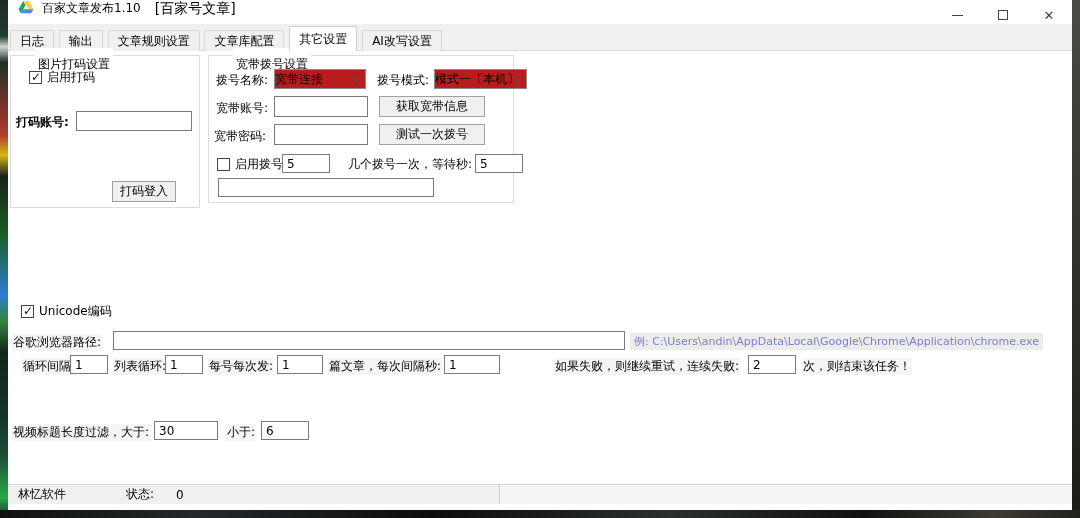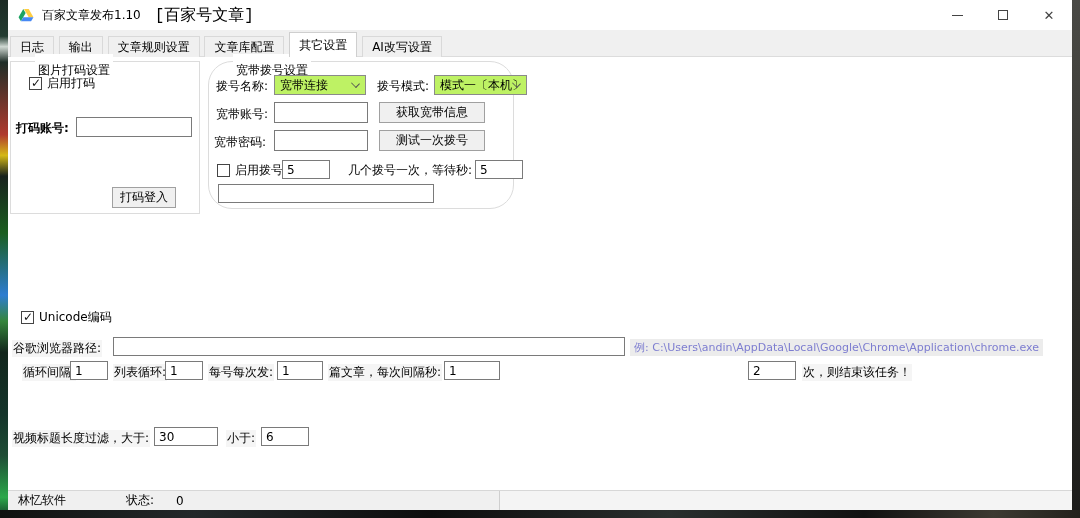--- a/index.html
+++ b/index.html
@@ -12,24 +12,24 @@
       #b03a2e 26%,#d4b816 30%,#18221e 34%,#1b5e20 45%,#2e7dd1 57%,#35853b 62%,
       #12261c 68%,#14342a 80%,#1e4d35 88%,#2ba84a 96%,#123a26 100%); }
   .desktop-right { position:absolute; right:0; top:0; width:8px; height:518px;
     background:linear-gradient(to bottom,#4a4a46 0%,#3a3a36 30%,#2c2c28 60%,#1c1c1a 100%); }
   .desktop-bottom { position:absolute; left:0; bottom:0; width:1080px; height:8px;
     background:linear-gradient(to right,#101210 0%,#23282a 18%,#0d0d0d 40%,#2a2f2e 62%,#111 80%,#3c3a32 92%,#23211c 100%); }
 
   .window { position:absolute; left:8px; top:0; width:1064px; height:510px; background:#fff; }
 
   
-  .titlebar { position:relative; height:30px; background:#fff; display:flex; align-items:center; }
+  .titlebar { position:relative; height:24px; background:#fff; display:flex; }
   .app-icon { margin-left:10px; width:16px; height:15px; display:inline-block; }
   .title-text { margin-left:8px; font-size:12px; }
-  .title-sub { margin-left:14px; font-size:16px;font-family:Liberation Mono, monospace; }
+  .title-sub { margin-left:14px; font-size:14px; }
   .win-btns { position:absolute; right:0; top:0; height:30px; display:flex; }
   .win-btn { width:46px; height:30px; display:flex; align-items:center; justify-content:center; color:#444; font-size:12px; }
   .glyph-min { width:11px; height:1px; background:#444; display:inline-block; }
   .glyph-max { width:10px; height:10px; border:1px solid #444; display:inline-block; }
   .glyph-close { font-size:13px; line-height:1; }
 
   
   .tabbar { position:relative; height:27px; background:#f0f0f0; border-bottom:1px solid #dcdcdc; padding-left:2px; }
   .tab { position:relative; display:inline-block; height:21px; line-height:21px; margin-top:5px; padding:0 9px; background:#f0f0f0; border:1px solid #d9d9d9; border-bottom:none; margin-right:1px; vertical-align:bottom; }
   .tab.active { height:25px; line-height:25px; margin-top:2px; background:#fff; z-index:3; border-color:#cfcfcf; }
@@ -40,21 +40,21 @@
   .groupbox { position:absolute; border:1px solid #dcdcdc; }
   .groupbox .gtitle { position:absolute; top:-8px; left:24px; background:#fff; padding:8px 3px; white-space:nowrap; }
 
   .lbl { position:absolute; white-space:nowrap; background:#f5f5f5; padding:0 1px; }
   .lbl.plain { background:transparent; }
 
   .tbox { position:absolute; border:1px solid #7a7a7a; background:#fff; font-family:"DejaVu Sans","Liberation Sans",sans-serif; font-size:12px; padding:1px 4px; outline:none; }
 
   .btn { position:absolute; background:#f0f0f0; border:1px solid #a0a0a0; font-size:12px; text-align:center; font-family:"DejaVu Sans","Liberation Sans",sans-serif; }
 
-  .combo { position:absolute; background:#bef264; border:1px solid #8a8a8a; display:flex; align-items:center; padding-left:5px; }
+  .combo { position:absolute; background:#b91c1c; border:1px solid #8a8a8a; display:flex; align-items:center; }
   .combo .chev { position:absolute; right:6px; top:5px; width:7px; height:7px; border-right:1px solid #555; border-bottom:1px solid #555; transform:rotate(45deg) scale(1,.8); transform-origin:center; margin-top:-1px; }
 
   .cb-row { position:absolute; display:flex; align-items:center; white-space:nowrap; }
   .cbox { width:13px; height:13px; border:1px solid #444; background:#fff; margin-right:5px; position:relative; flex:none; }
   .cbox.checked::after { content:"✓"; position:absolute; left:1px; top:-2px; font-size:12px; font-weight:bold; color:#111; }
 
   .hint { position:absolute; color:#7d7dd0; background:#ececec; padding:1px 4px; font-size:11px; white-space:nowrap; letter-spacing:0; }
 
   
   .statusbar { position:relative; height:20px; background:#f0f0f0; border-top:1px solid #d7d7d7; display:flex; align-items:center; }
@@ -109,21 +109,21 @@
       <span class="gtitle">图片打码设置</span>
       <div class="cb-row" style="left:18px; top:13px;">
         <span class="cbox checked"></span>
         <span>启用打码</span>
       </div>
       <span class="lbl plain" style="left:4px; top:58px;font-weight:bold;">打码账号:</span>
       <input class="tbox" style="left: 65px; top: 55px; width: 116px; height: 20px;" value="">
       <button class="btn" style="left:101px; top:125px; width:64px; height:21px;">打码登入</button>
     </div>
 
-    <div class="groupbox" style="left:200px; top:4px; width:306px; height:148px;border-radius:24px;">
+    <div class="groupbox" style="left:200px; top:4px; width:306px; height:148px;">
       <span class="gtitle">宽带拨号设置</span>
 
       <span class="lbl plain" style="left:6px; top:16px;">拨号名称:</span>
       <div class="combo" style="left:65px; top:13px; width:92px; height:20px;">
         <span>宽带连接</span>
         <span class="chev"></span>
       </div>
       <span class="lbl plain" style="left:167px; top:16px;">拨号模式:</span>
       <div class="combo" style="left:225px; top:13px; width:93px; height:20px;">
         <span>模式一〔本机〕</span>
@@ -159,20 +159,21 @@
     <span class="hint" style="left:622px; top:282px;">例: C:\Users\andin\AppData\Local\Google\Chrome\Application\chrome.exe</span>
 
     <span class="lbl" style="left:14px; top:307px;">循环间隔:</span>
     <input class="tbox" style="left: 62px; top: 304px; width: 38px; height: 19px;" value="1">
     <span class="lbl" style="left:105px; top:307px;">列表循环:</span>
     <input class="tbox" style="left: 157px; top: 304px; width: 38px; height: 19px;" value="1">
     <span class="lbl" style="left:200px; top:307px;">每号每次发:</span>
     <input class="tbox" style="left: 269px; top: 304px; width: 46px; height: 19px;" value="1">
     <span class="lbl" style="left:320px; top:307px;">篇文章，每次间隔秒:</span>
     <input class="tbox" style="left: 436px; top: 304px; width: 56px; height: 19px;" value="1">
+    <span class="lbl" style="left:546px; top:307px;">如果失败，则继续重试，连续失败:</span>
     <input class="tbox" style="left: 740px; top: 304px; width: 48px; height: 19px;" value="2">
     <span class="lbl" style="left:794px; top:307px;">次，则结束该任务！</span>
 
     <span class="lbl" style="left:4px; top:373px;">视频标题长度过滤，大于:</span>
     <input class="tbox" style="left: 146px; top: 370px; width: 64px; height: 19px;" value="30">
     <span class="lbl" style="left:218px; top:373px;">小于:</span>
     <input class="tbox" style="left: 253px; top: 370px; width: 48px; height: 19px;" value="6">
 
   </div>
 

